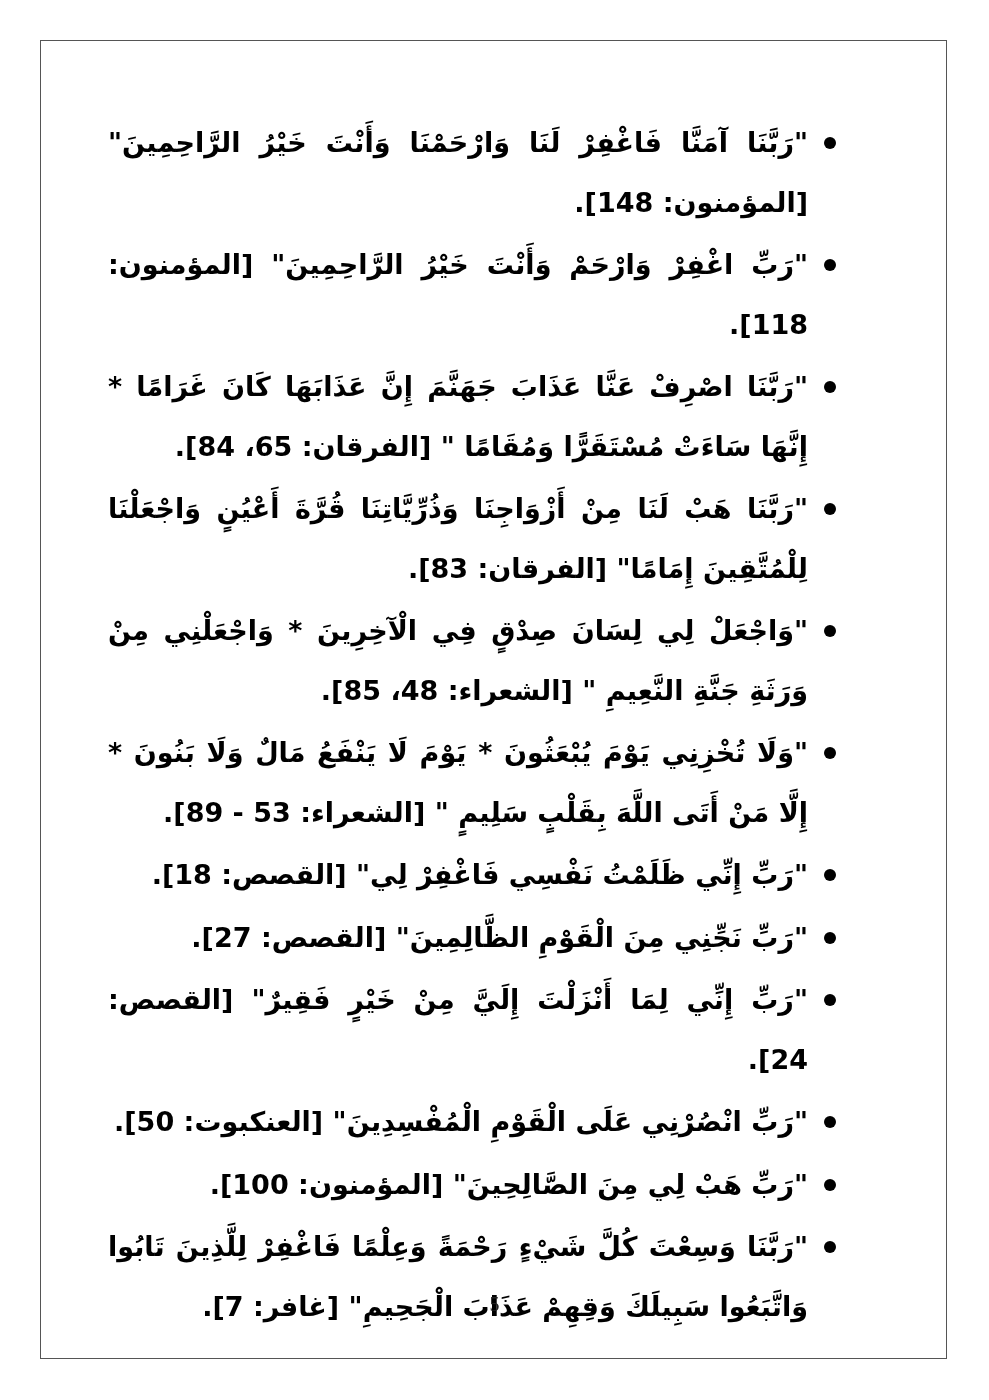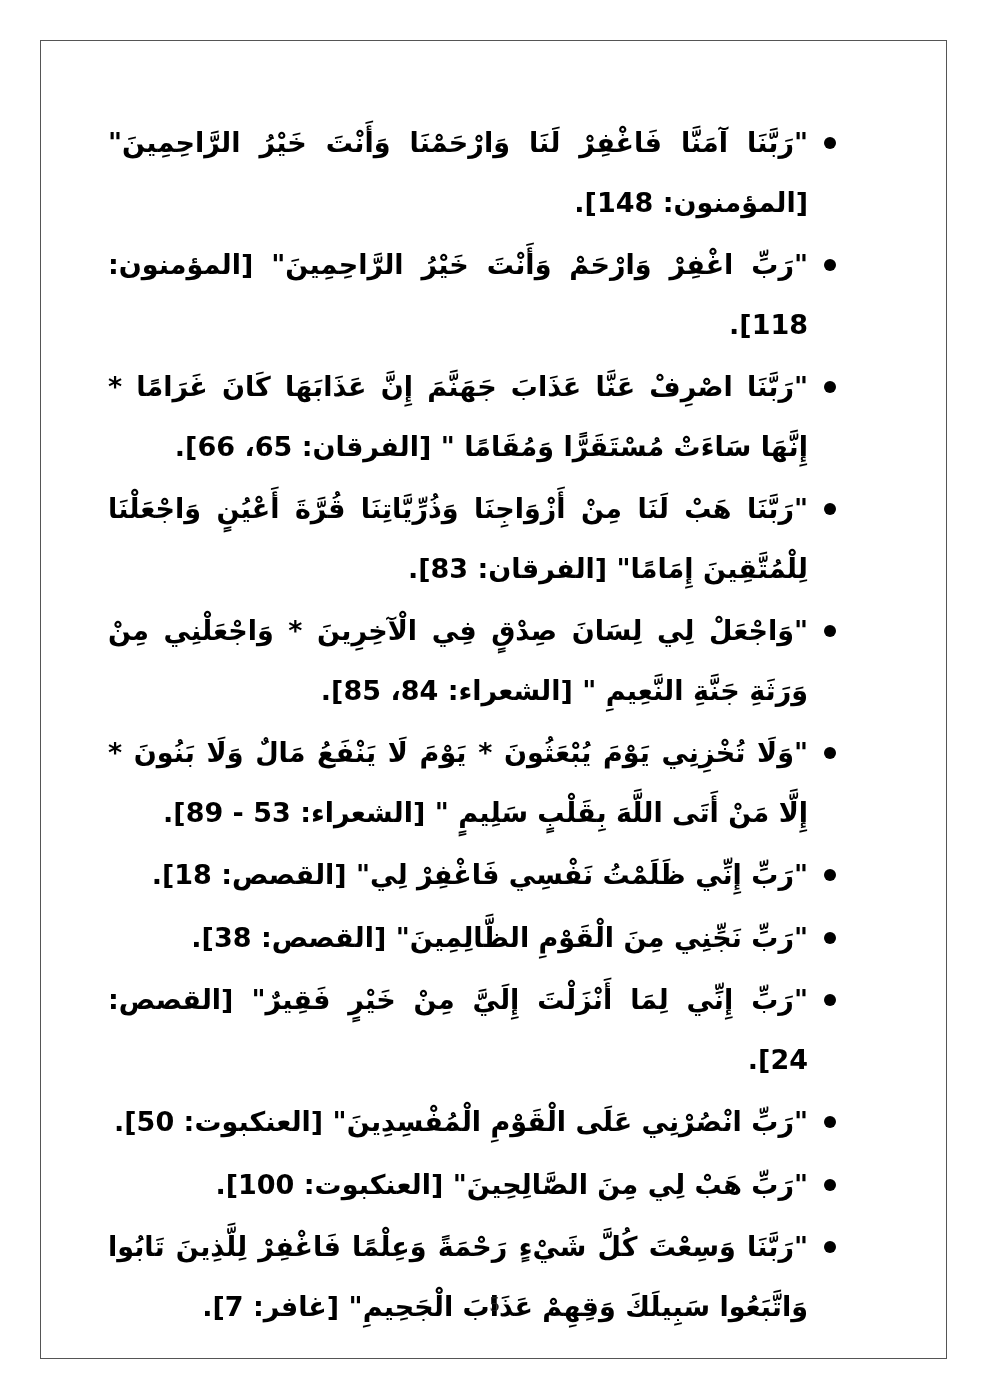--- a/index.html
+++ b/index.html
@@ -85,61 +85,61 @@
       <span class="dua-ref">[المؤمنون: 148].</span>
     </li>
     <li class="dua-item">
       <span class="bullet"></span>
       <span class="dua-text">"رَبِّ اغْفِرْ وَارْحَمْ وَأَنْتَ خَيْرُ الرَّاحِمِينَ"</span>
       <span class="dua-ref">[المؤمنون: 118].</span>
     </li>
     <li class="dua-item">
       <span class="bullet"></span>
       <span class="dua-text">"رَبَّنَا اصْرِفْ عَنَّا عَذَابَ جَهَنَّمَ إِنَّ عَذَابَهَا كَانَ غَرَامًا * إِنَّهَا سَاءَتْ مُسْتَقَرًّا وَمُقَامًا "</span>
-      <span class="dua-ref">[الفرقان: 65، 66].</span>
+      <span class="dua-ref">[الفرقان: 65، 84].</span>
     </li>
     <li class="dua-item">
       <span class="bullet"></span>
       <span class="dua-text">"رَبَّنَا هَبْ لَنَا مِنْ أَزْوَاجِنَا وَذُرِّيَّاتِنَا قُرَّةَ أَعْيُنٍ وَاجْعَلْنَا لِلْمُتَّقِينَ إِمَامًا"</span>
       <span class="dua-ref">[الفرقان: 83].</span>
     </li>
     <li class="dua-item">
       <span class="bullet"></span>
       <span class="dua-text">"وَاجْعَلْ لِي لِسَانَ صِدْقٍ فِي الْآخِرِينَ * وَاجْعَلْنِي مِنْ وَرَثَةِ جَنَّةِ النَّعِيمِ "</span>
-      <span class="dua-ref">[الشعراء: 84، 85].</span>
+      <span class="dua-ref">[الشعراء: 48، 85].</span>
     </li>
     <li class="dua-item">
       <span class="bullet"></span>
       <span class="dua-text">"وَلَا تُخْزِنِي يَوْمَ يُبْعَثُونَ * يَوْمَ لَا يَنْفَعُ مَالٌ وَلَا بَنُونَ * إِلَّا مَنْ أَتَى اللَّهَ بِقَلْبٍ سَلِيمٍ "</span>
       <span class="dua-ref">[الشعراء: 53 - 89].</span>
     </li>
     <li class="dua-item">
       <span class="bullet"></span>
       <span class="dua-text">"رَبِّ إِنِّي ظَلَمْتُ نَفْسِي فَاغْفِرْ لِي"</span>
       <span class="dua-ref">[القصص: 18].</span>
     </li>
     <li class="dua-item">
       <span class="bullet"></span>
       <span class="dua-text">"رَبِّ نَجِّنِي مِنَ الْقَوْمِ الظَّالِمِينَ"</span>
-      <span class="dua-ref">[القصص: 38].</span>
+      <span class="dua-ref">[القصص: 27].</span>
     </li>
     <li class="dua-item">
       <span class="bullet"></span>
       <span class="dua-text">"رَبِّ إِنِّي لِمَا أَنْزَلْتَ إِلَيَّ مِنْ خَيْرٍ فَقِيرٌ"</span>
       <span class="dua-ref">[القصص: 24].</span>
     </li>
     <li class="dua-item">
       <span class="bullet"></span>
       <span class="dua-text">"رَبِّ انْصُرْنِي عَلَى الْقَوْمِ الْمُفْسِدِينَ"</span>
       <span class="dua-ref">[العنكبوت: 50].</span>
     </li>
     <li class="dua-item">
       <span class="bullet"></span>
       <span class="dua-text">"رَبِّ هَبْ لِي مِنَ الصَّالِحِينَ"</span>
-      <span class="dua-ref">[العنكبوت: 100].</span>
+      <span class="dua-ref">[المؤمنون: 100].</span>
     </li>
     <li class="dua-item">
       <span class="bullet"></span>
       <span class="dua-text">"رَبَّنَا وَسِعْتَ كُلَّ شَيْءٍ رَحْمَةً وَعِلْمًا فَاغْفِرْ لِلَّذِينَ تَابُوا وَاتَّبَعُوا سَبِيلَكَ وَقِهِمْ عَذَابَ الْجَحِيمِ"</span>
       <span class="dua-ref">[غافر: 7].</span>
     </li>
   </ul>
 </div>
 
 <div class="page-number">5</div>

